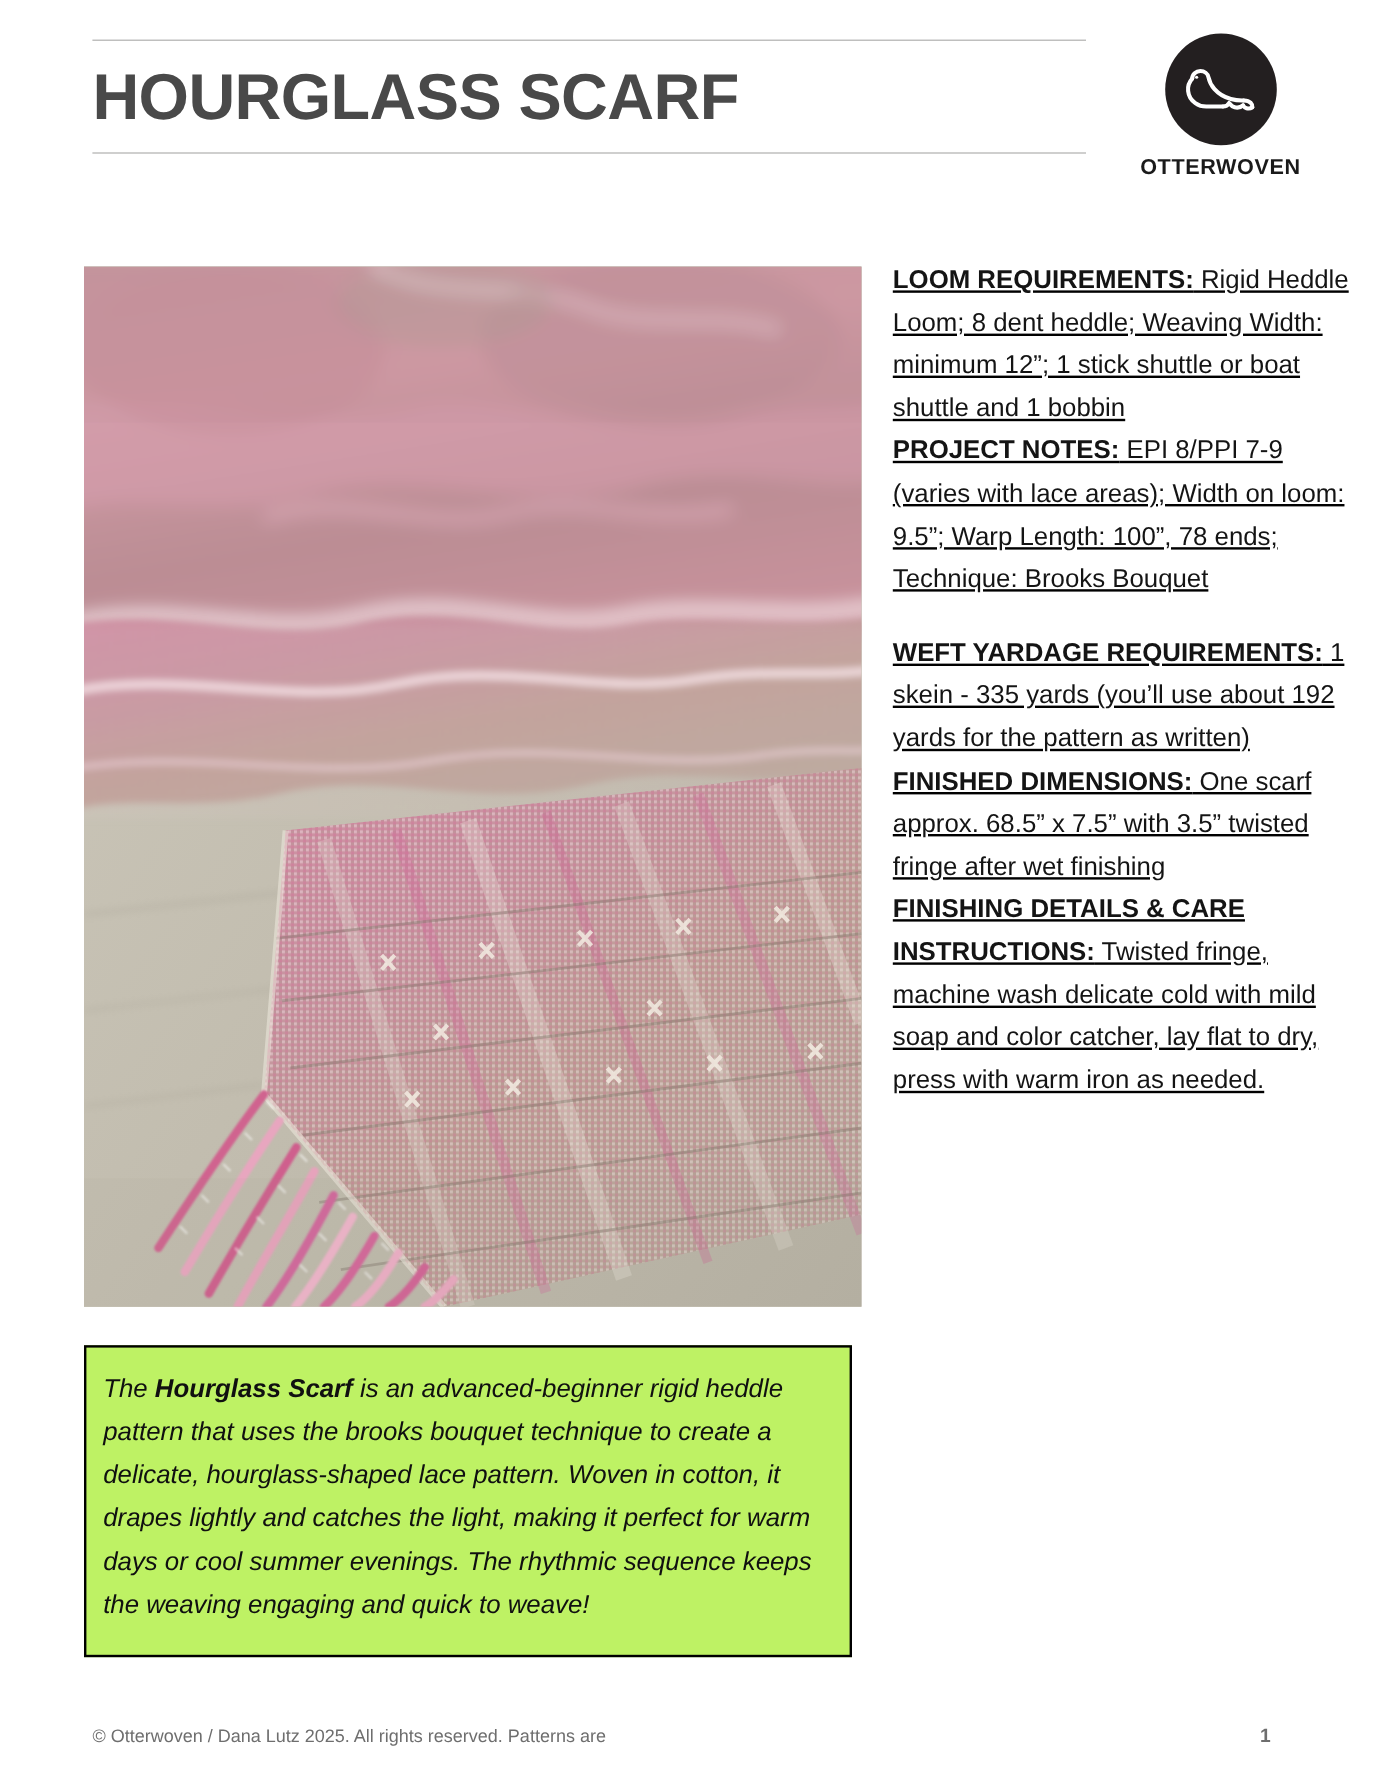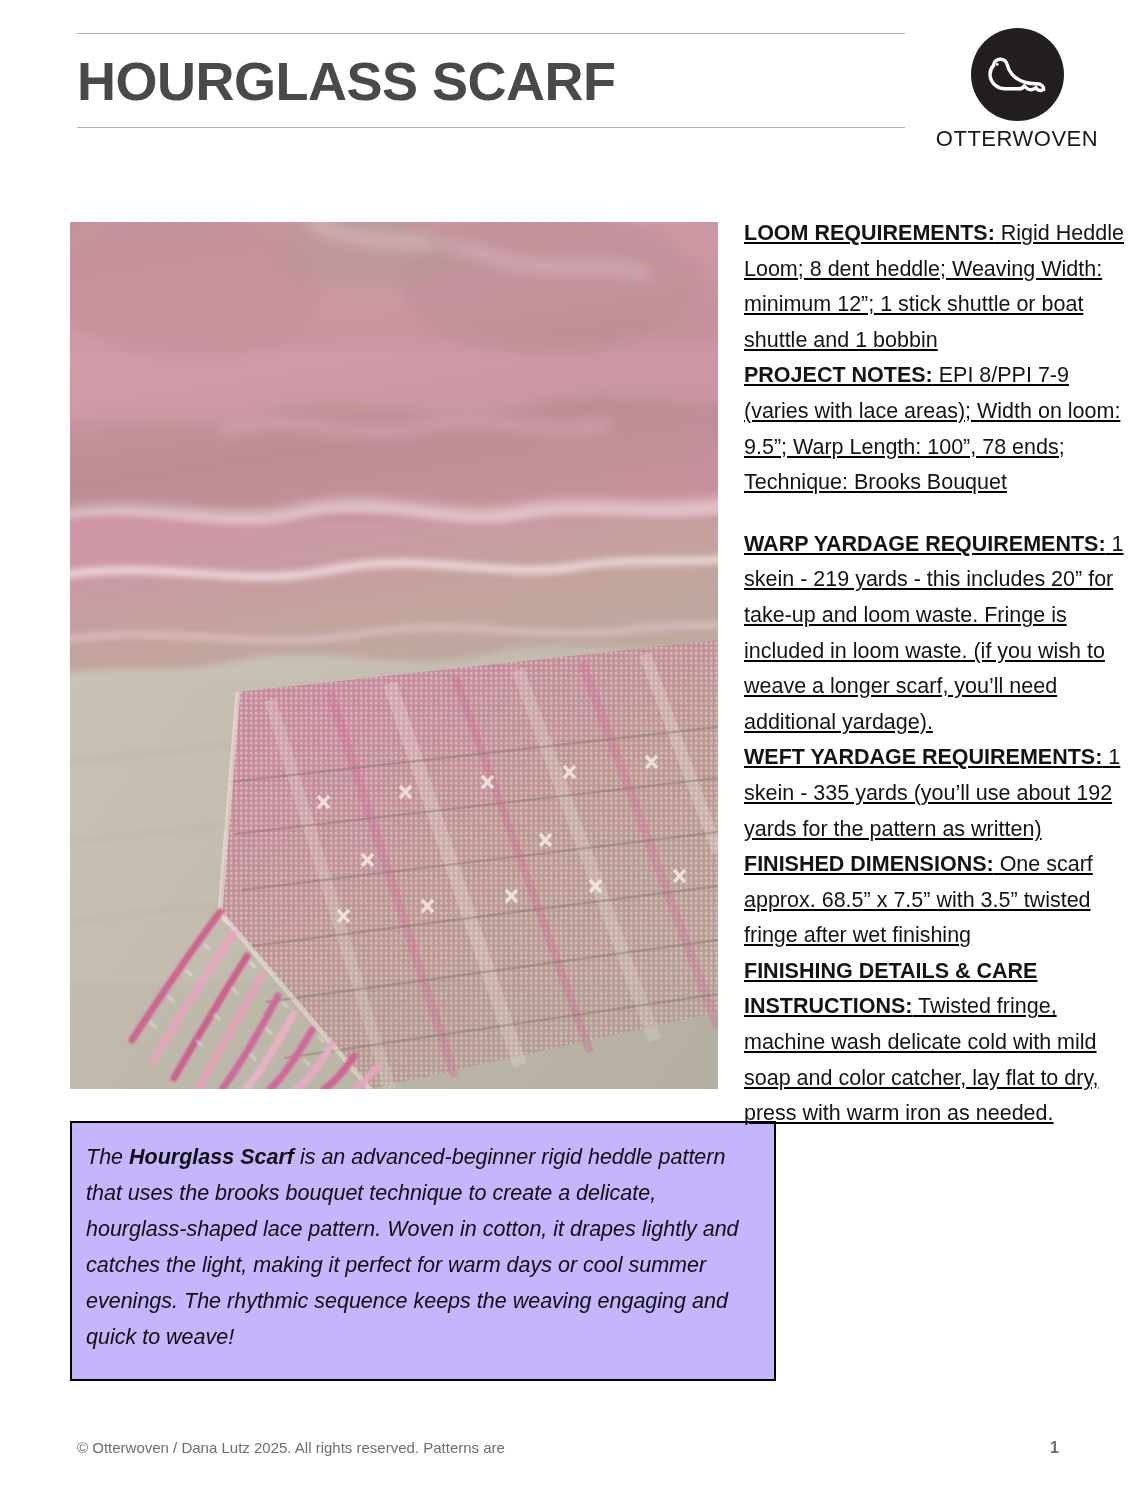--- a/index.html
+++ b/index.html
@@ -78,23 +78,23 @@
     position: relative;
   }
   .logo-circle svg {
     position: absolute;
     left: 50%;
     top: 50%;
     transform: translate(-50%, -50%);
   }
   .logo-word {
     margin-top: 5px;
-    font-size: 22px;
+    font-size: 18px;
     line-height: 26px;
-    font-weight: 400;
+    font-weight: 700;
     letter-spacing: 0.5px;
     color: #1a1a1a;
     white-space: nowrap;
   }
 
   
   .photo {
     position: absolute;
     left: 55px;
     top: 222px;
@@ -103,23 +103,23 @@
     overflow: hidden;
     background: #b9b3a6;
   }
   .photo svg { display: block; width: 100%; height: 100%; }
 
   
   .desc-box {
     position: absolute;
     left: 55px;
     top: 1121px;
-    width: 706px;
+    width: 640px;
     height: 260px;
-    background: #c4b5fd;
+    background: #bef264;
     border: 2px solid #000000;
     box-sizing: border-box;
     padding: 16px 16px 12px 14px;
   }
   .desc-text {
     font-size: 21.5px;
     line-height: 36px;
     font-style: italic;
     color: #101010;
   }
@@ -346,21 +346,20 @@
 
   <div class="right-col">
 
     <p class="spec-para"><span class="lbl">LOOM REQUIREMENTS:</span><span> Rigid Heddle Loom; 8 dent heddle; Weaving Width: minimum 12”; 1 stick shuttle or boat shuttle and 1 bobbin</span></p>
 
     <p class="spec-para"><span class="lbl">PROJECT NOTES:</span><span> EPI 8/PPI 7-9 (varies with lace areas); Width on loom: 9.5”; Warp Length: 100”, 78 ends; Technique: Brooks Bouquet</span></p>
 
 
     <div class="para-gap"></div>
 
-    <p class="spec-para"><span class="lbl">WARP YARDAGE REQUIREMENTS:</span><span> 1 skein - 219 yards - this includes 20” for take-up and loom waste. Fringe is included in loom waste. (if you wish to weave a longer scarf, you’ll need additional yardage).</span></p>
 
     <p class="spec-para"><span class="lbl">WEFT YARDAGE REQUIREMENTS:</span><span> 1 skein - 335 yards (you’ll use about 192 yards for the pattern as written)</span></p>
 
     <p class="spec-para"><span class="lbl">FINISHED DIMENSIONS:</span><span> One scarf approx. 68.5” x 7.5” with 3.5” twisted fringe after wet finishing</span></p>
 
     <p class="spec-para"><span class="lbl">FINISHING DETAILS &amp; CARE INSTRUCTIONS:</span><span> Twisted fringe, machine wash delicate cold with mild soap and color catcher, lay flat to dry, press with warm iron as needed.</span></p>
 
   </div>
 
   <div class="footer">

